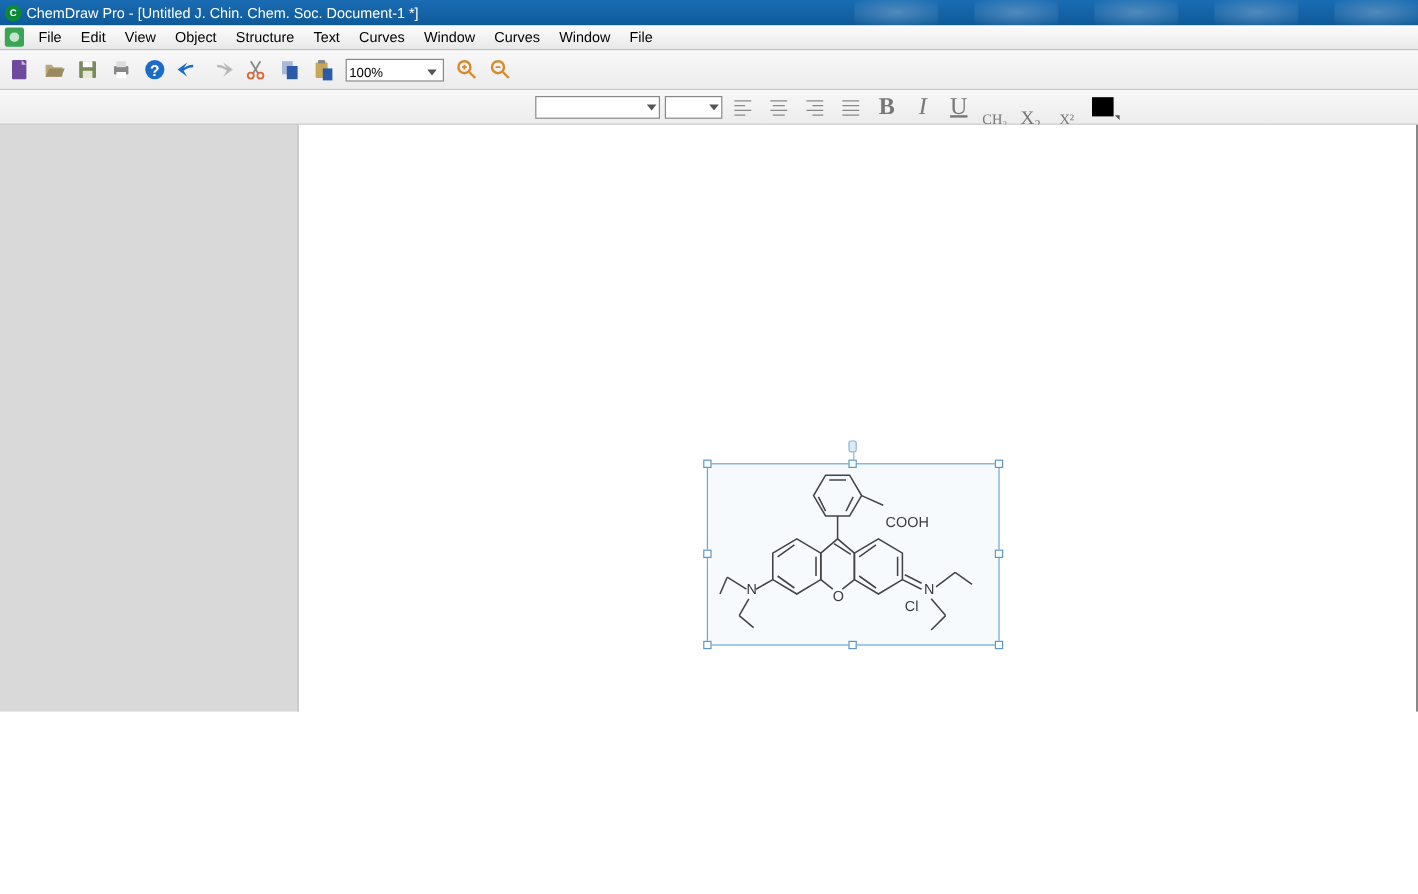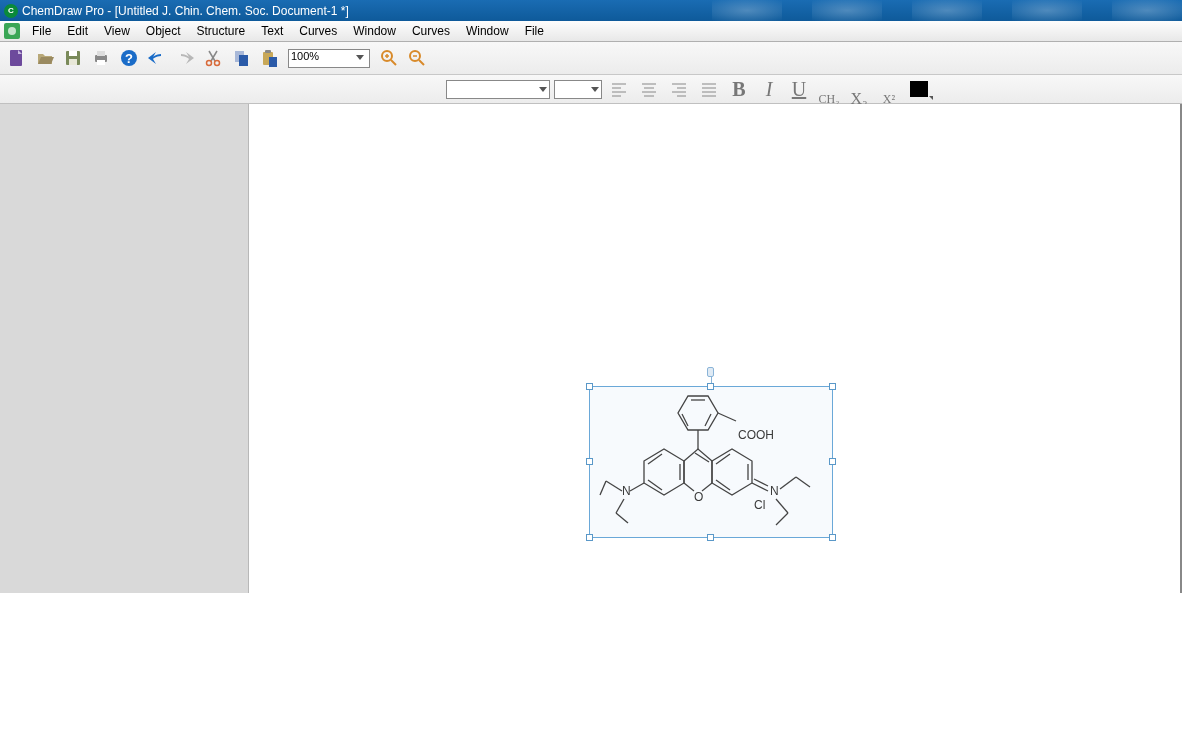--- a/index.html
+++ b/index.html
@@ -11,21 +11,21 @@
   .titlebar .blur { position: absolute; right: 0; top: 0; height: 21px; display: flex; }
   .titlebar .blur div { width: 70px; height: 21px; background: radial-gradient(ellipse at center, rgba(255,255,255,0.25), rgba(255,255,255,0)); margin-left: 30px; }
   
   .menubar { height: 21px; background: linear-gradient(to bottom, #fdfdfd, #e8e8e8); border-bottom: 1px solid #b0b0b0; display: flex; align-items: center; padding: 0 2px; }
   .menubar .mb-icon { width: 16px; height: 16px; background: #3aa655; border-radius: 2px; margin: 0 4px 0 2px; display: inline-flex; align-items: center; justify-content: center; }
   .menubar .mb-icon svg { width: 10px; height: 10px; }
   .menubar .menu-item { padding: 2px 8px; cursor: default; }
   
   .toolbar1 { height: 33px; background: linear-gradient(to bottom, #f8f8f8, #ececec); border-bottom: 1px solid #c8c8c8; display: flex; align-items: center; padding: 0 4px; gap: 2px; }
   .tbtn { width: 26px; height: 26px; display: inline-flex; align-items: center; justify-content: center; border-radius: 2px; }
-  .zoom-box { width: 82px; height: 19px; border: 1px solid #888; background: #fff; font-size: 11px; padding: 0 2px; display: flex; align-items: flex-start; justify-content: space-between; margin: 0 4px; }
+  .zoom-box { width: 82px; height: 19px; border: 1px solid #888; background: #fff; font-size: 11px; padding: 0 2px; display: flex; align-items: flex-end; justify-content: space-between; margin: 0 4px; }
   .zoom-box .dd { width: 14px; height: 14px; display:flex; align-items:center; justify-content:center; }
   
   .toolbar2 { height: 29px; background: linear-gradient(to bottom, #f8f8f8, #ececec); border-bottom: 1px solid #c0c0c0; display: flex; align-items: center; padding: 0 4px; gap: 4px; }
   .toolbar2 .spacer { width: 438px; }
   .font-box { height: 19px; border: 1px solid #888; background: #fff; display: flex; align-items: center; justify-content: flex-end; padding-right: 1px; }
   .font-box.w1 { width: 104px; }
   .font-box.w2 { width: 48px; }
   .fmt { width: 26px; height: 22px; display: inline-flex; align-items: center; justify-content: center; color: #888; }
   .fmt svg { width: 18px; height: 18px; }
   .fmt.txt { font-family: "Times New Roman", serif; font-size: 20px; font-weight: bold; color: #777; }

